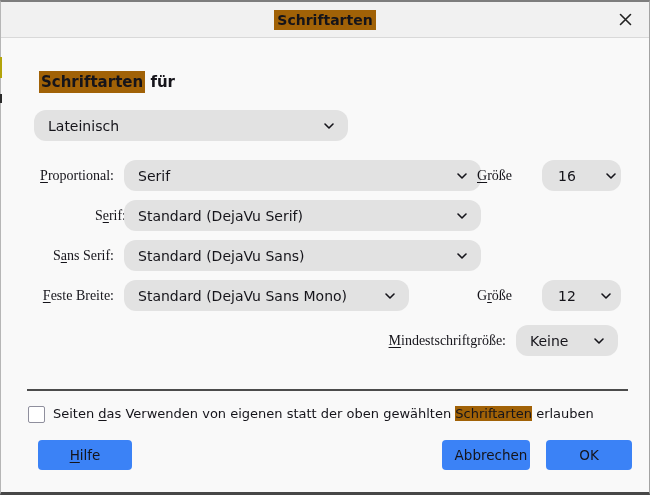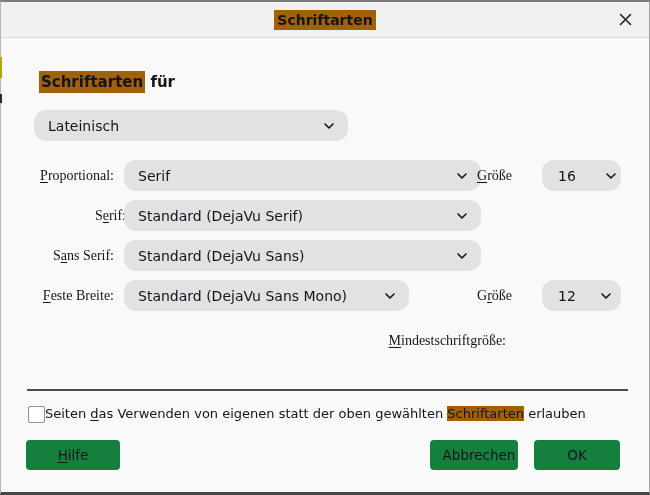--- a/index.html
+++ b/index.html
@@ -53,28 +53,29 @@
   }
   u { text-decoration: underline; text-underline-offset: 2px; text-decoration-thickness: 1px; }
   .divider { position: absolute; left: 26px; top: 387px; width: 601px; height: 2px; background: #4c4c4c; }
   .cb {
     position: absolute; left: 27px; top: 404px;
     width: 17px; height: 17px;
     background: #ffffff; border: 1px solid #8f8f9d; border-radius: 2px;
     cursor: pointer;
   }
   .cb-label {
-    position: absolute; left: 44px; top: 402px;
+    position: absolute; left: 52px; top: 402px;
     font-size: 13px; line-height: 19px; white-space: pre; cursor: default;
   }
   .btn {
     position: absolute; top: 438px; height: 30px;
-    background: #15803d; border: none; border-radius: 4px;
+    background: #3b82f6; border: none; border-radius: 4px;
     font-family: inherit; font-size: 13.5px; color: #15141a;
     cursor: pointer;
+    margin-left: 12px;
   }
   .sliver { position: absolute; width: 2px; }
   .sliver.yellow { left: 0; top: 57px; height: 21px; background: #b3a40a; }
   .sliver.dark { left: 0; top: 94px; height: 9px; background: #2a2a2a; }
 </style>
 </head>
 <body>
 
 <div class="window">
 
@@ -138,20 +139,26 @@
   </div>
   <div class="lbl" style="left:476px; top:278px; width:54px; text-align:left;"><span>G</span><u>r</u><span>öße</span></div>
   <div class="dd" style="left:541px; top:278px; width:79px; padding:0 12px 0 16px;gap:16px;">
     <span>12</span>
     <svg class="chev" width="12" height="8" viewBox="0 0 12 8">
         <path d="M2 2 L6 6 L10 2" fill="none" stroke="#15141a" stroke-width="1.6" stroke-linecap="round" stroke-linejoin="round"></path>
       </svg>
   </div>
 
   <div class="lbl" style="left:0; top:323px; width:505px;"><u>M</u><span>indestschriftgröße:</span></div>
+  <div class="dd" style="left:515px; top:323px; width:102px;">
+    <span>Keine</span>
+    <svg class="chev" width="12" height="8" viewBox="0 0 12 8">
+        <path d="M2 2 L6 6 L10 2" fill="none" stroke="#15141a" stroke-width="1.6" stroke-linecap="round" stroke-linejoin="round"></path>
+      </svg>
+  </div>
 
   <div class="divider"></div>
 
   <span class="cb"></span>
   <div class="cb-label"><span>Seiten </span><u>d</u><span>as Verwenden von eigenen statt der oben gewählten </span><span class="hl">Schriftarten</span><span> erlauben</span></div>
 
   <button class="btn" style="left:25px; width:94px;"><u>H</u><span>ilfe</span></button>
   <button class="btn" style="left:429px; width:88px;padding-left:10px;">Abbrechen</button>
   <button class="btn" style="left:533px; width:86px;">OK</button>
 

